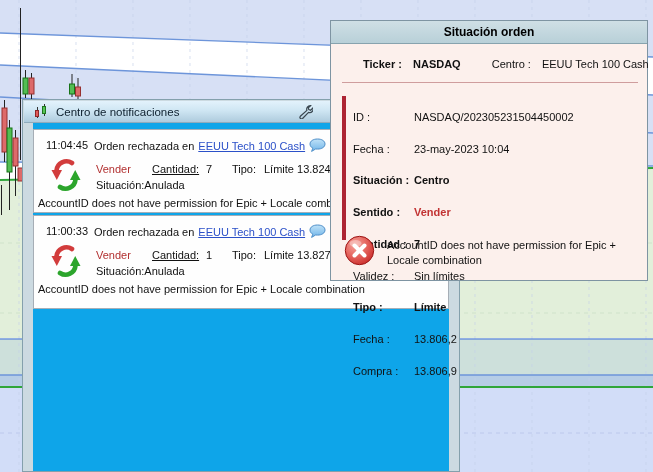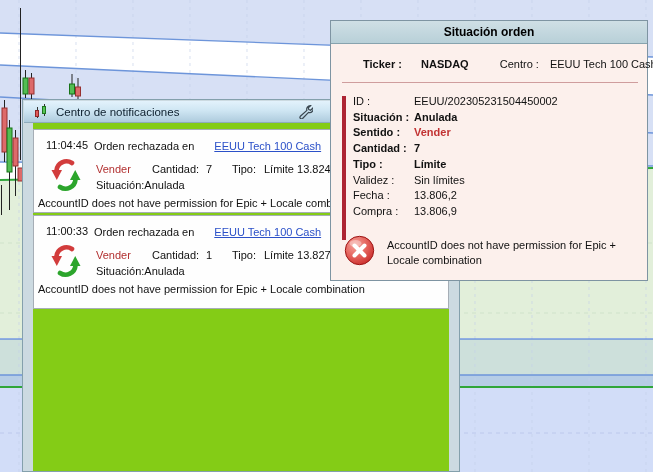--- a/index.html
+++ b/index.html
@@ -26,61 +26,61 @@
   .nw-title { font-size:11.5px; color:#0d1f2d; }
   .candle-ico { position:relative; width:15px; height:15px; }
   .candle-ico .wick { position:absolute; width:1px; background:#333; }
   .candle-ico .body { position:absolute; width:4px; border:1px solid; }
   .candle-ico .r-wick { left:3px; top:3px; height:11px; }
   .candle-ico .r-body { left:1px; top:6px; height:7px; background:#e05a5a; border-color:#8d2727; }
   .candle-ico .g-wick { left:10px; top:0; height:12px; }
   .candle-ico .g-body { left:8px; top:2px; height:8px; background:#55c455; border-color:#1d761d; }
   .nw-content {
     position:absolute; left:10px; top:23px; right:10px; bottom:0;
-    background:#84cc16;
+    background:#0ea5e9;
   }
   .notif-box {
     position:absolute; left:0; width:416px; background:#fefefe;
     border:1px solid #a6aeb6;
   }
   #notif-0 { top:6px;  height:84px; }
   #notif-1 { top:92px; height:94px; }
   .n-time  { position:absolute; left:12px; top:9px; }
-  .n-head  { position:absolute; left:60px; top:8px; display:flex; align-items:center; gap:20px; white-space:nowrap; }
+  .n-head  { position:absolute; left:60px; top:8px; display:flex; align-items:center; gap:4px; white-space:nowrap; }
   .n-link  { color:#2b50c8; text-decoration:underline; cursor:pointer; }
   .n-swap  { position:absolute; left:16px; top:28px; }
   .n-side  { position:absolute; left:62px;  top:33px; color:#b23030; }
-  .n-qtyl  { position:absolute; left:118px; top:33px; }
+  .n-qtyl  { position:absolute; left:118px; top:33px;text-decoration:underline; }
   .n-qty   { position:absolute; left:172px; top:33px; }
   .n-typl  { position:absolute; left:198px; top:33px; }
   .n-typ   { position:absolute; left:230px; top:33px; }
   .n-stat  { position:absolute; left:62px;  top:49px; }
   .n-err   { position:absolute; left:4px;   top:67px; white-space:nowrap; }
 
   
   .popup {
     position:absolute; left:330px; top:20px; width:318px; height:261px;
     background:#fcf0ec; border:1px solid #7e94a2; z-index:3;
   }
   .p-header {
     position:absolute; left:0; top:0; right:0; height:23px;
     background:linear-gradient(#cfdfe5,#b8d0d8);
     border-bottom:1px solid #87a3ae;
     font-weight:bold; font-size:12px; text-align:center; line-height:22px; color:#000;
   }
   .p-ticker { position:absolute; left:32px; top:37px; white-space:nowrap; }
   .p-ticker .b { font-weight:bold; }
-  .p-ticker .tv { margin-left:16px; }
+  .p-ticker .tv { margin-left:8px; }
   .p-ticker .vl { margin-left:28px; }
   .p-ticker .vv { margin-left:8px; }
   .p-divider { position:absolute; left:11px; right:9px; top:61px; height:1px; background:#cf9d9d; }
   .p-redbar  { position:absolute; left:11px; top:75px; width:4px; height:144px; background:#ad2433; }
   .p-fields  { position:absolute; left:22px; top:73px; }
   .p-row { line-height:15.7px; white-space:nowrap; }
-  .p-row .lbl { display:inline-block; width:61px; }
+  .p-row .lbl { display:inline-block; width:61px;margin-top:16px; }
   .p-row.bold { font-weight:bold; }
   .p-row .red { color:#c23333; }
   .p-erricon { position:absolute; left:13px; top:214px; }
   .p-errtext { position:absolute; left:56px; top:217px; width:254px; line-height:15px; }
 </style>
 </head>
 <body>
 
 <svg id="chart-bg" width="653" height="472">
 
@@ -228,36 +228,39 @@
     <span class="b tv">NASDAQ</span>
     <span class="vl">Centro :</span>
     <span class="vv">EEUU Tech 100 Cash</span>
   </div>
 
   <div class="p-divider"></div>
   <div class="p-redbar"></div>
 
   <div class="p-fields">
     <div class="p-row">
-      <span class="lbl">ID :</span><span>EEUU/202305231504450002</span>
-    </div>
-    <div class="p-row bold">
-      <span class="lbl">Situación :</span><span>Anulada</span>
+      <span class="lbl">ID :</span><span>NASDAQ/202305231504450002</span>
+    </div>
+    <div class="p-row">
+      <span class="lbl">Fecha :</span><span>23-may-2023 10:04</span>
+    </div>
+    <div class="p-row bold">
+      <span class="lbl">Situación :</span><span>Centro</span>
     </div>
     <div class="p-row bold">
       <span class="lbl">Sentido :</span><span class="red">Vender</span>
     </div>
     <div class="p-row bold">
       <span class="lbl">Cantidad :</span><span>7</span>
     </div>
+    <div class="p-row">
+      <span class="lbl">Validez :</span><span>Sin límites</span>
+    </div>
     <div class="p-row bold">
       <span class="lbl">Tipo :</span><span>Límite</span>
-    </div>
-    <div class="p-row">
-      <span class="lbl">Validez :</span><span>Sin límites</span>
     </div>
     <div class="p-row">
       <span class="lbl">Fecha :</span><span>13.806,2</span>
     </div>
     <div class="p-row">
       <span class="lbl">Compra :</span><span>13.806,9</span>
     </div>
   </div>
 
   <svg class="p-erricon" width="31" height="31" viewBox="0 0 31 31">

